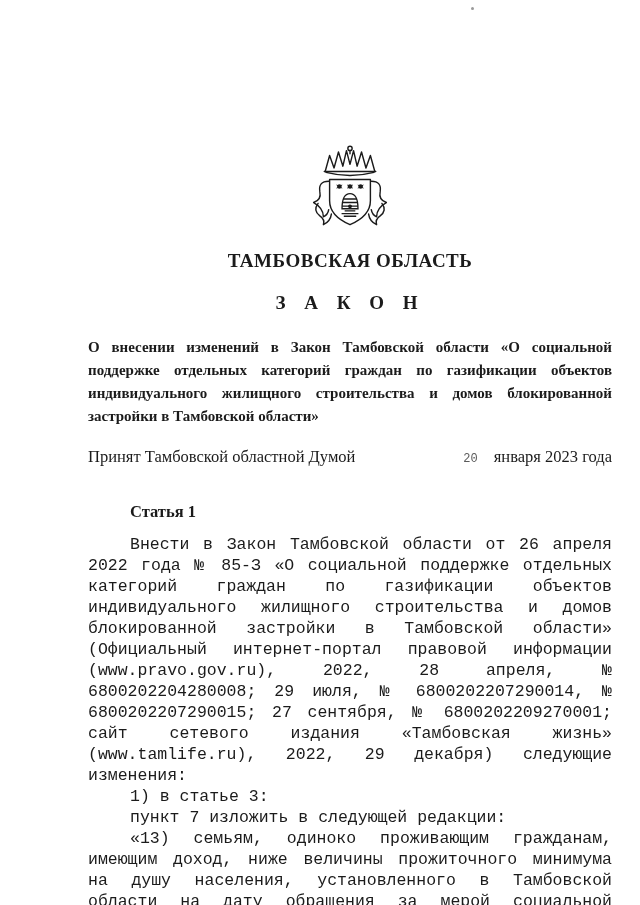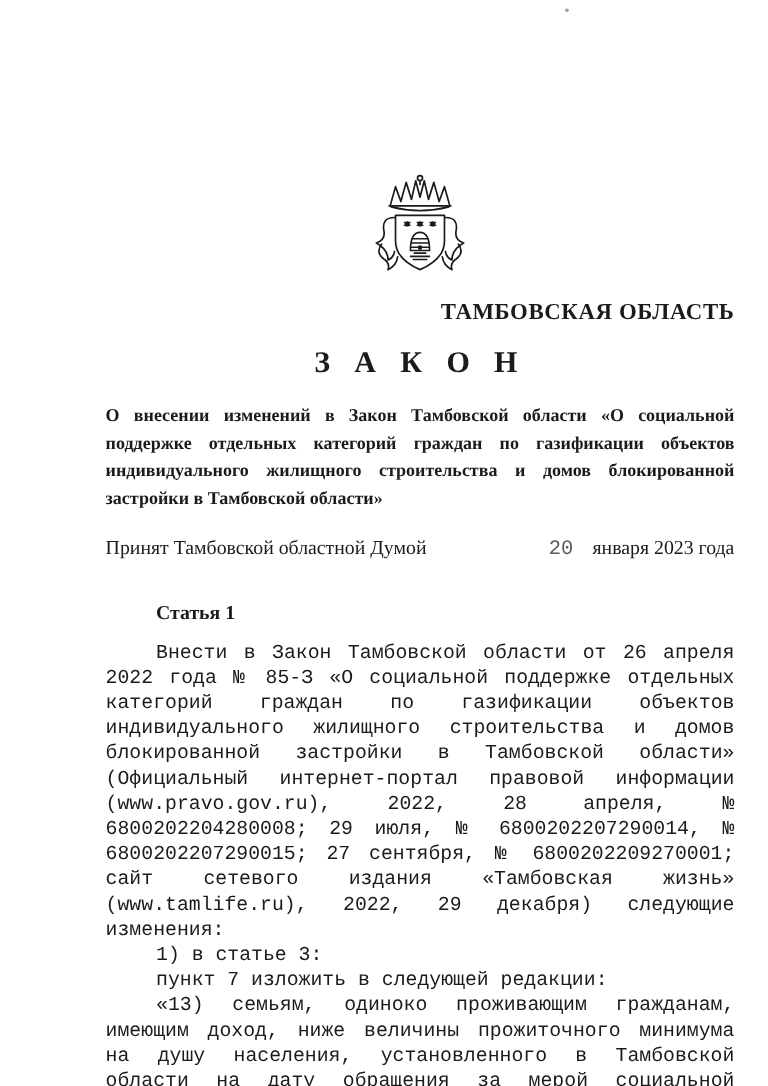--- a/index.html
+++ b/index.html
@@ -5,26 +5,26 @@
   html,body{margin:0;padding:0;background:#e8e8e8;}
   .page{
     position:relative;width:640px;height:905px;margin:0 auto;
     background:#ffffff;overflow:hidden;
     font-family:"Liberation Serif","DejaVu Serif",serif;
     color:#1b1b1b;
   }
   .artifact{position:absolute;left:471px;top:7px;width:3px;height:3px;background:#9a9a9a;border-radius:50%;}
   .content{position:absolute;left:88px;top:0;width:524px;}
   .emblem{margin-top:144px;height:94px;display:flex;justify-content:center;align-items:flex-start;}
-  .region-title{margin:12px 0 0;text-align:right;font-size:19px;font-weight:bold;letter-spacing:.5px;line-height:22px;}
-  .doc-type{margin:20px 0 0;text-align:center;font-size:25px;font-weight:bold;letter-spacing:7px;line-height:22px;}
+  .region-title{margin:12px 0 0;text-align:center;font-size:19px;font-weight:bold;letter-spacing:.5px;line-height:22px;}
+  .doc-type{margin:20px 0 0;text-align:center;font-size:19px;font-weight:bold;letter-spacing:7px;line-height:22px;}
   .law-title{margin:22px 0 0;font-size:15px;font-weight:bold;line-height:23px;text-align:justify;}
   .adoption{margin-top:18px;display:flex;justify-content:space-between;align-items:flex-start;font-size:16.5px;line-height:21px;}
   .adoption-right{display:flex;gap:16px;align-items:baseline;}
-  .adoption-day{font-family:"Liberation Mono","DejaVu Sans Mono",monospace;color:#5a5a5a;font-size:17px;}
+  .adoption-day{font-family:"Liberation Mono","DejaVu Sans Mono",monospace;color:#5a5a5a;font-size:12px;}
   .article-heading{margin:31px 0 0;padding-left:42px;font-weight:bold;font-size:16.5px;line-height:21px;}
   .body-text{margin:0;font-size:16.5px;line-height:21px;text-align:justify;text-indent:42px;font-family:Liberation Mono, monospace;}
   .body-text.first{margin-top:12px;}
   svg{display:block;}
 </style>
 </head>
 <body>
 
 <div class="page">
   <span class="artifact"></span>

